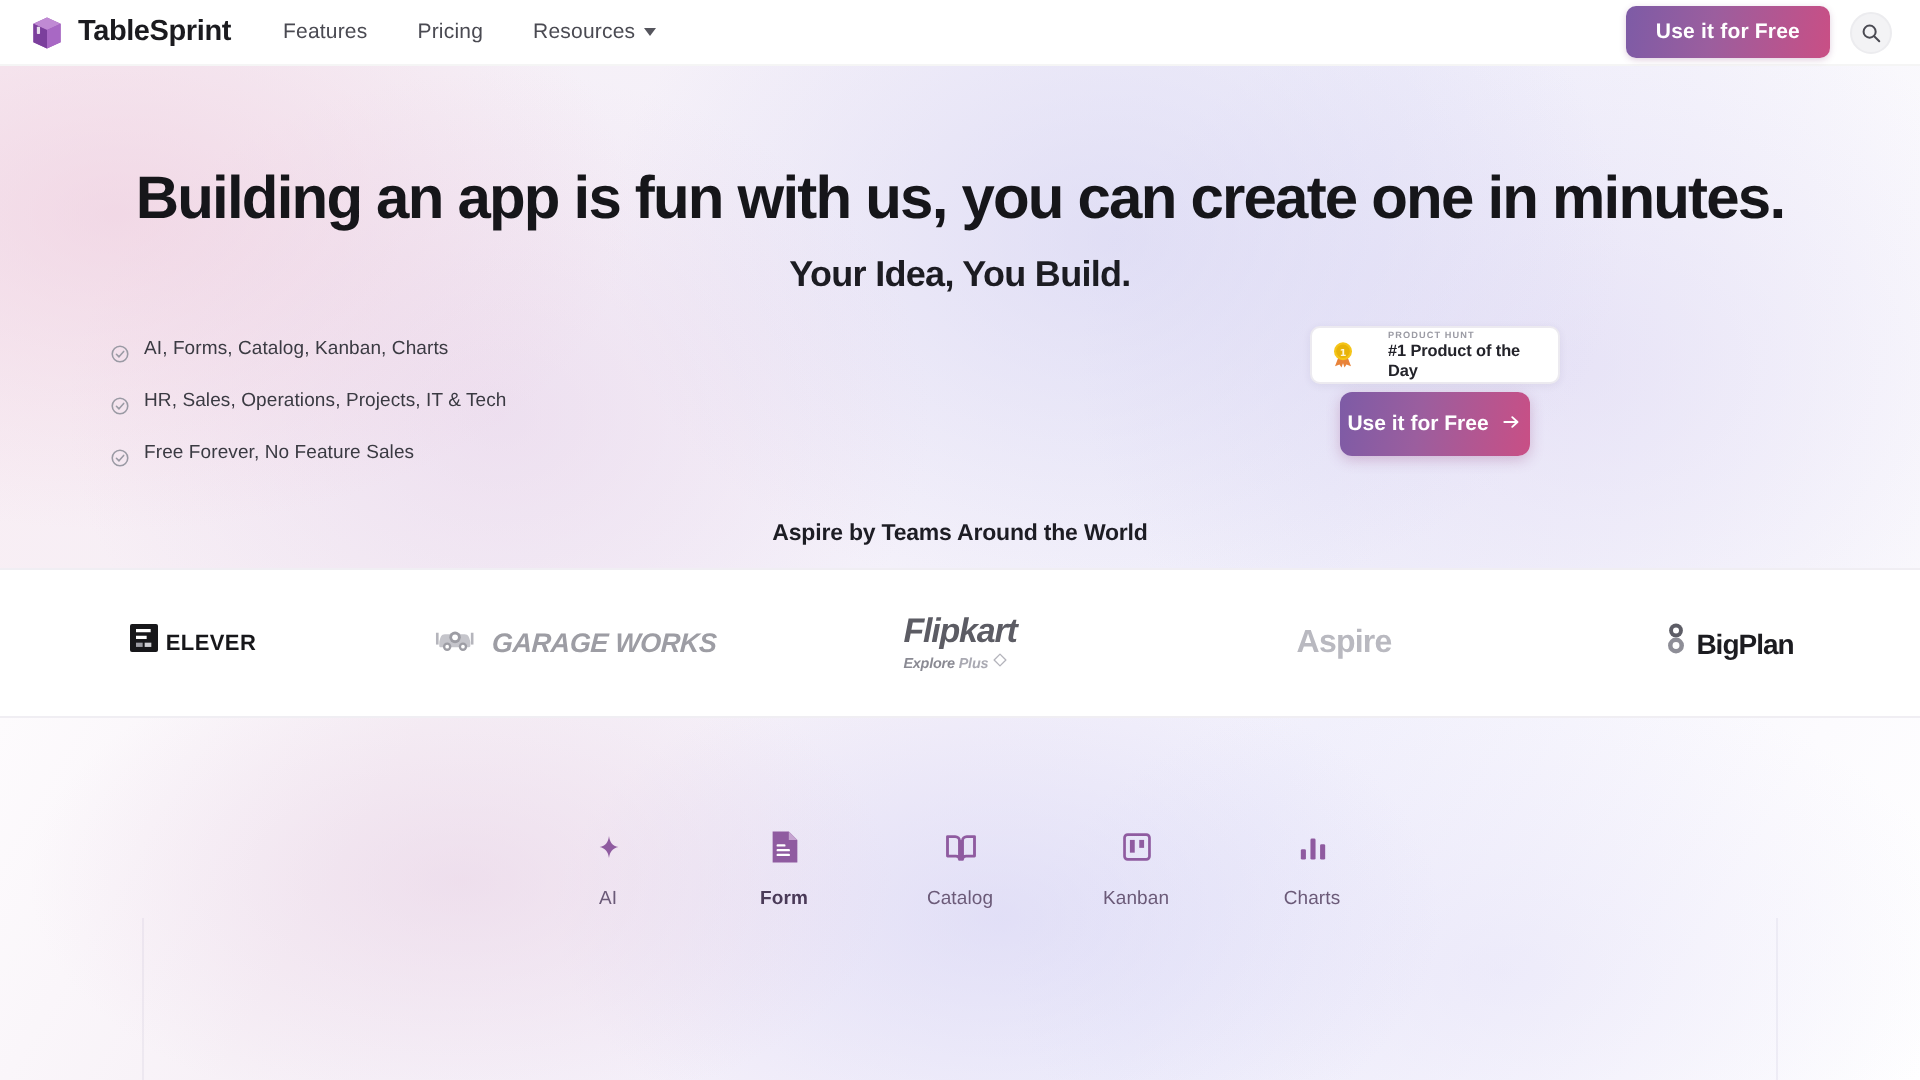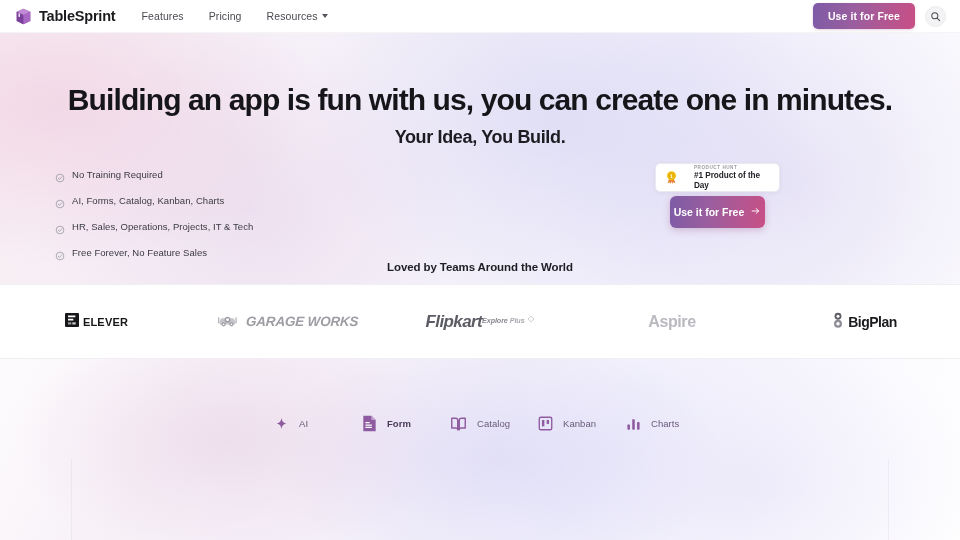--- a/index.html
+++ b/index.html
@@ -102,21 +102,21 @@
 
   .lg-elever { display:flex; align-items:center; gap:3px; }
   .lg-elever-txt { font-size:11px; font-weight:700; color:#17171a; letter-spacing:0.2px; }
 
   .lg-garage { display:flex; align-items:center; gap:4px; }
   .lg-garage-txt {
     font-size:13.5px; font-weight:800; color:#9d9da4; letter-spacing:-0.2px;
     font-style:italic; transform:skewX(-3deg);
   }
 
-  .lg-flip { display:flex; flex-direction:row; align-items:flex-start; }
+  .lg-flip { display:flex; flex-direction:column; align-items:flex-start; }
   .lg-flip-main { font-size:17px; font-weight:800; font-style:italic; color:#5c5c64; letter-spacing:-0.6px; line-height:1; }
   .lg-flip-sub { font-size:7.2px; font-weight:700; font-style:italic; color:#a9a9b2; letter-spacing:-0.1px; margin-top:2px; display:flex; align-items:center; gap:2px; }
   .lg-flip-sub .em { color:#8a8a93; }
 
   .lg-aspire { font-size:16px; font-weight:700; color:#b9b9c0; letter-spacing:-0.4px; }
 
   .lg-bigplan { display:flex; align-items:center; gap:3px; }
   .lg-bigplan-txt { font-size:14px; font-weight:700; color:#1c1c20; letter-spacing:-0.5px; }
 
   
@@ -128,21 +128,21 @@
       radial-gradient(ellipse 320px 200px at 78% 70%, rgba(216,212,244,.36) 0%, rgba(216,212,244,0) 76%),
       linear-gradient(120deg,#fdfbfd 0%,#f7f1f7 20%,#f4f0fa 45%,#f2f1fc 62%,#fcfbfe 86%,#ffffff 100%);
     overflow:hidden;
   }
   .panel-edge { position:absolute; top:100px; width:1px; height:81px; background:rgba(150,140,175,.10); }
 
   .feature-row {
     position:absolute; top:53px; left:0; width:960px;
     display:flex; justify-content:center; align-items:flex-start; gap:26px;
   }
-  .feat { width:62px; display:flex; align-items:center; gap:9px; cursor:pointer; }
+  .feat { width:62px; display:flex; flex-direction:column; align-items:center; gap:9px; cursor:pointer; }
   .feat-ico { height:23px; display:flex; align-items:center; justify-content:center; }
   .feat-lbl { font-size:9.5px; color:#6b5a78; letter-spacing:0.05px; }
   .feat.active .feat-lbl { font-weight:700; color:#4a3a58; }
 </style>
 </head>
 <body>
 
 <div class="page">
 
   <div class="nav">
@@ -190,29 +190,20 @@
     <div class="subhead">Your Idea, You Build.</div>
 
     <div class="checklist">
       <div class="check-row">
         <span class="check-ico">
           <svg width="10" height="10" viewBox="0 0 24 24" fill="none" stroke="#9a9aa4" stroke-width="1.9">
             <circle cx="12" cy="12" r="9.3"></circle>
               <path d="M7.7 12.3l3.1 3.1 5.6-6.5" stroke-linecap="round" stroke-linejoin="round"></path>
           </svg>
         </span>
-        <span class="check-txt">No Training Required</span>
-      </div>
-      <div class="check-row">
-        <span class="check-ico">
-          <svg width="10" height="10" viewBox="0 0 24 24" fill="none" stroke="#9a9aa4" stroke-width="1.9">
-            <circle cx="12" cy="12" r="9.3"></circle>
-              <path d="M7.7 12.3l3.1 3.1 5.6-6.5" stroke-linecap="round" stroke-linejoin="round"></path>
-          </svg>
-        </span>
         <span class="check-txt">AI, Forms, Catalog, Kanban, Charts</span>
       </div>
       <div class="check-row">
         <span class="check-ico">
           <svg width="10" height="10" viewBox="0 0 24 24" fill="none" stroke="#9a9aa4" stroke-width="1.9">
             <circle cx="12" cy="12" r="9.3"></circle>
               <path d="M7.7 12.3l3.1 3.1 5.6-6.5" stroke-linecap="round" stroke-linejoin="round"></path>
           </svg>
         </span>
         <span class="check-txt">HR, Sales, Operations, Projects, IT &amp; Tech</span>
@@ -246,21 +237,21 @@
 
     <button class="hero-cta">
       <span>Use it for Free</span>
       <span>
         <svg width="11" height="10" viewBox="0 0 24 24" fill="none" stroke="#ffffff" stroke-width="2.3">
           <path d="M4 12h15M13.5 6.2 19.8 12l-6.3 5.8" stroke-linecap="round" stroke-linejoin="round"></path>
         </svg>
       </span>
     </button>
 
-    <div class="loved">Loved by Teams Around the World</div>
+    <div class="loved">Aspire by Teams Around the World</div>
   </div>
 
   <div class="logoband">
 
     <div class="logo-cell">
       <span class="lg-elever">
         <span>
           <svg width="16" height="16" viewBox="0 0 24 24">
             <rect x="1.5" y="1.5" width="21" height="21" rx="1.5" fill="#17171a"></rect>
             <path d="M6 6.5h11M6 11.5h8" stroke="#ffffff" stroke-width="2.4" stroke-linecap="butt"></path>

